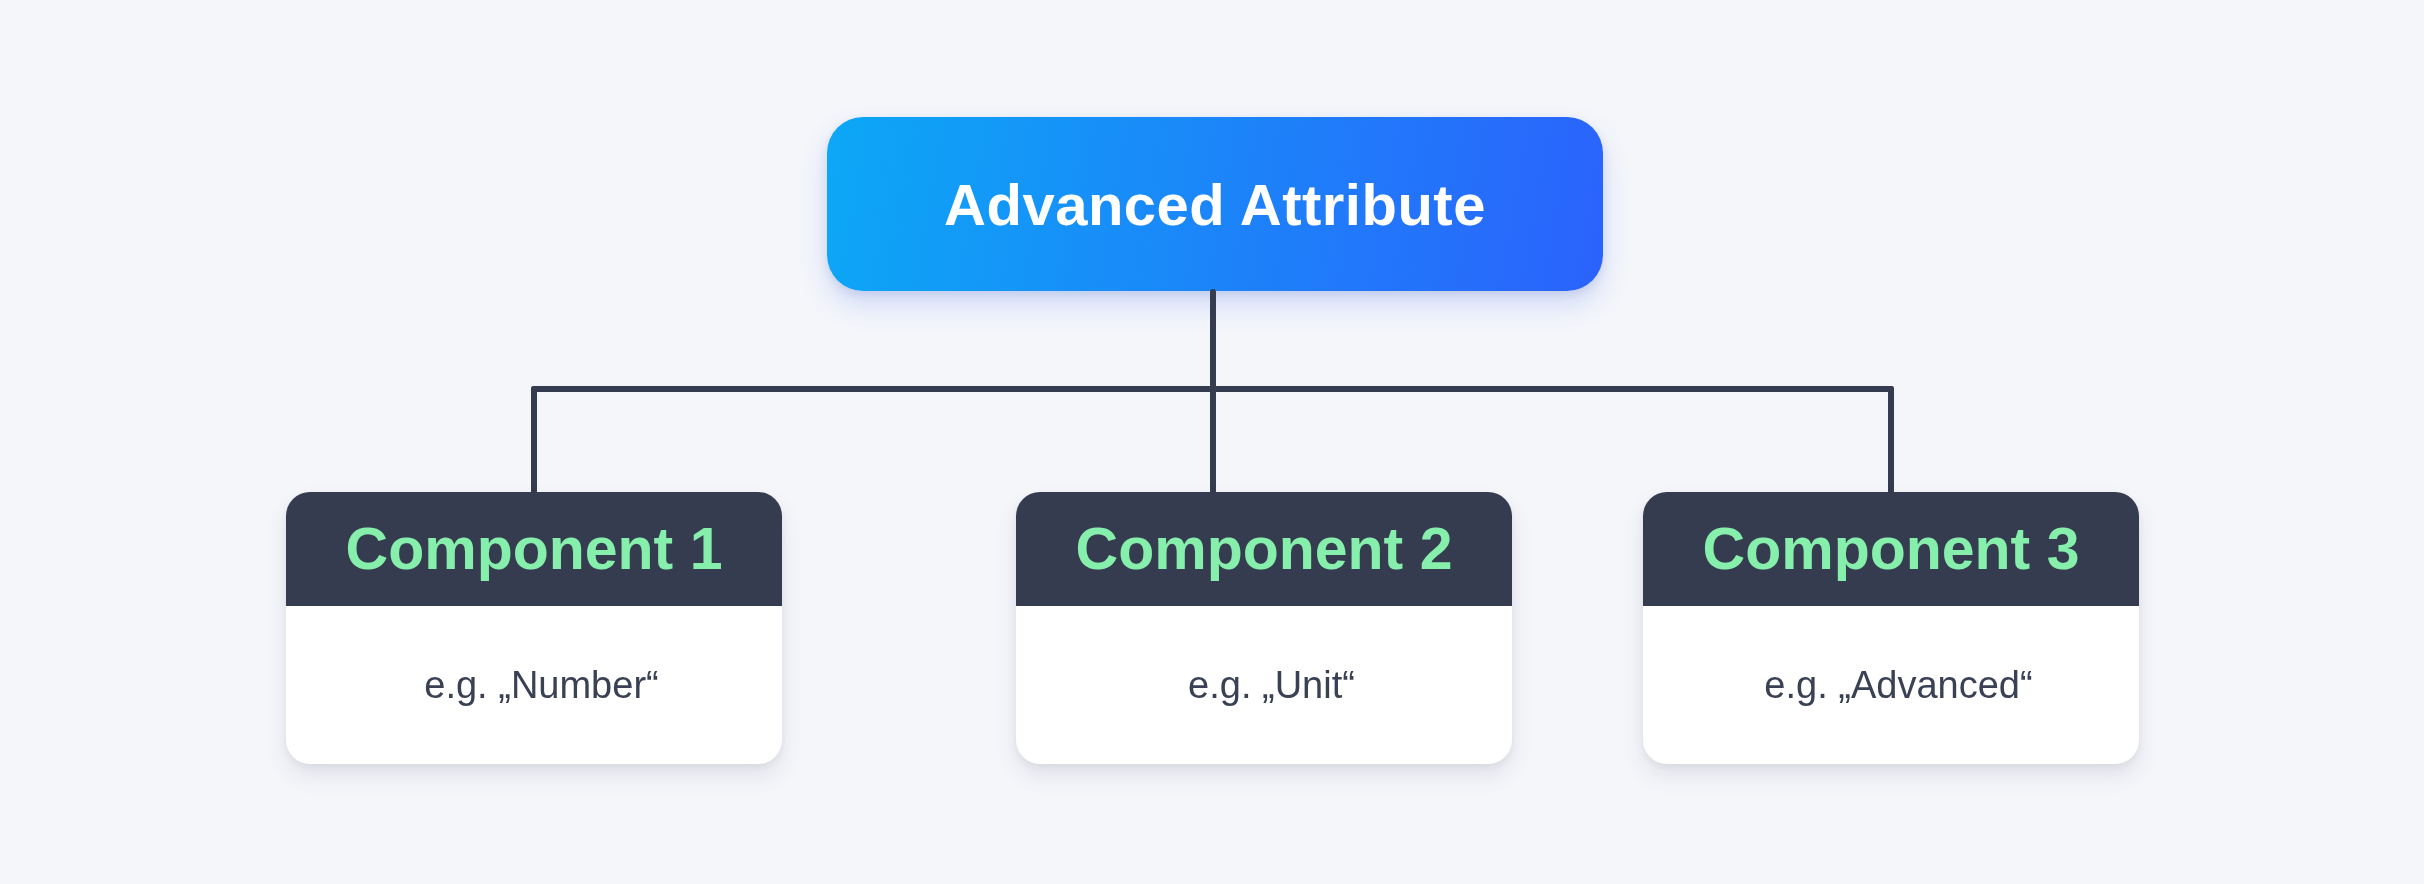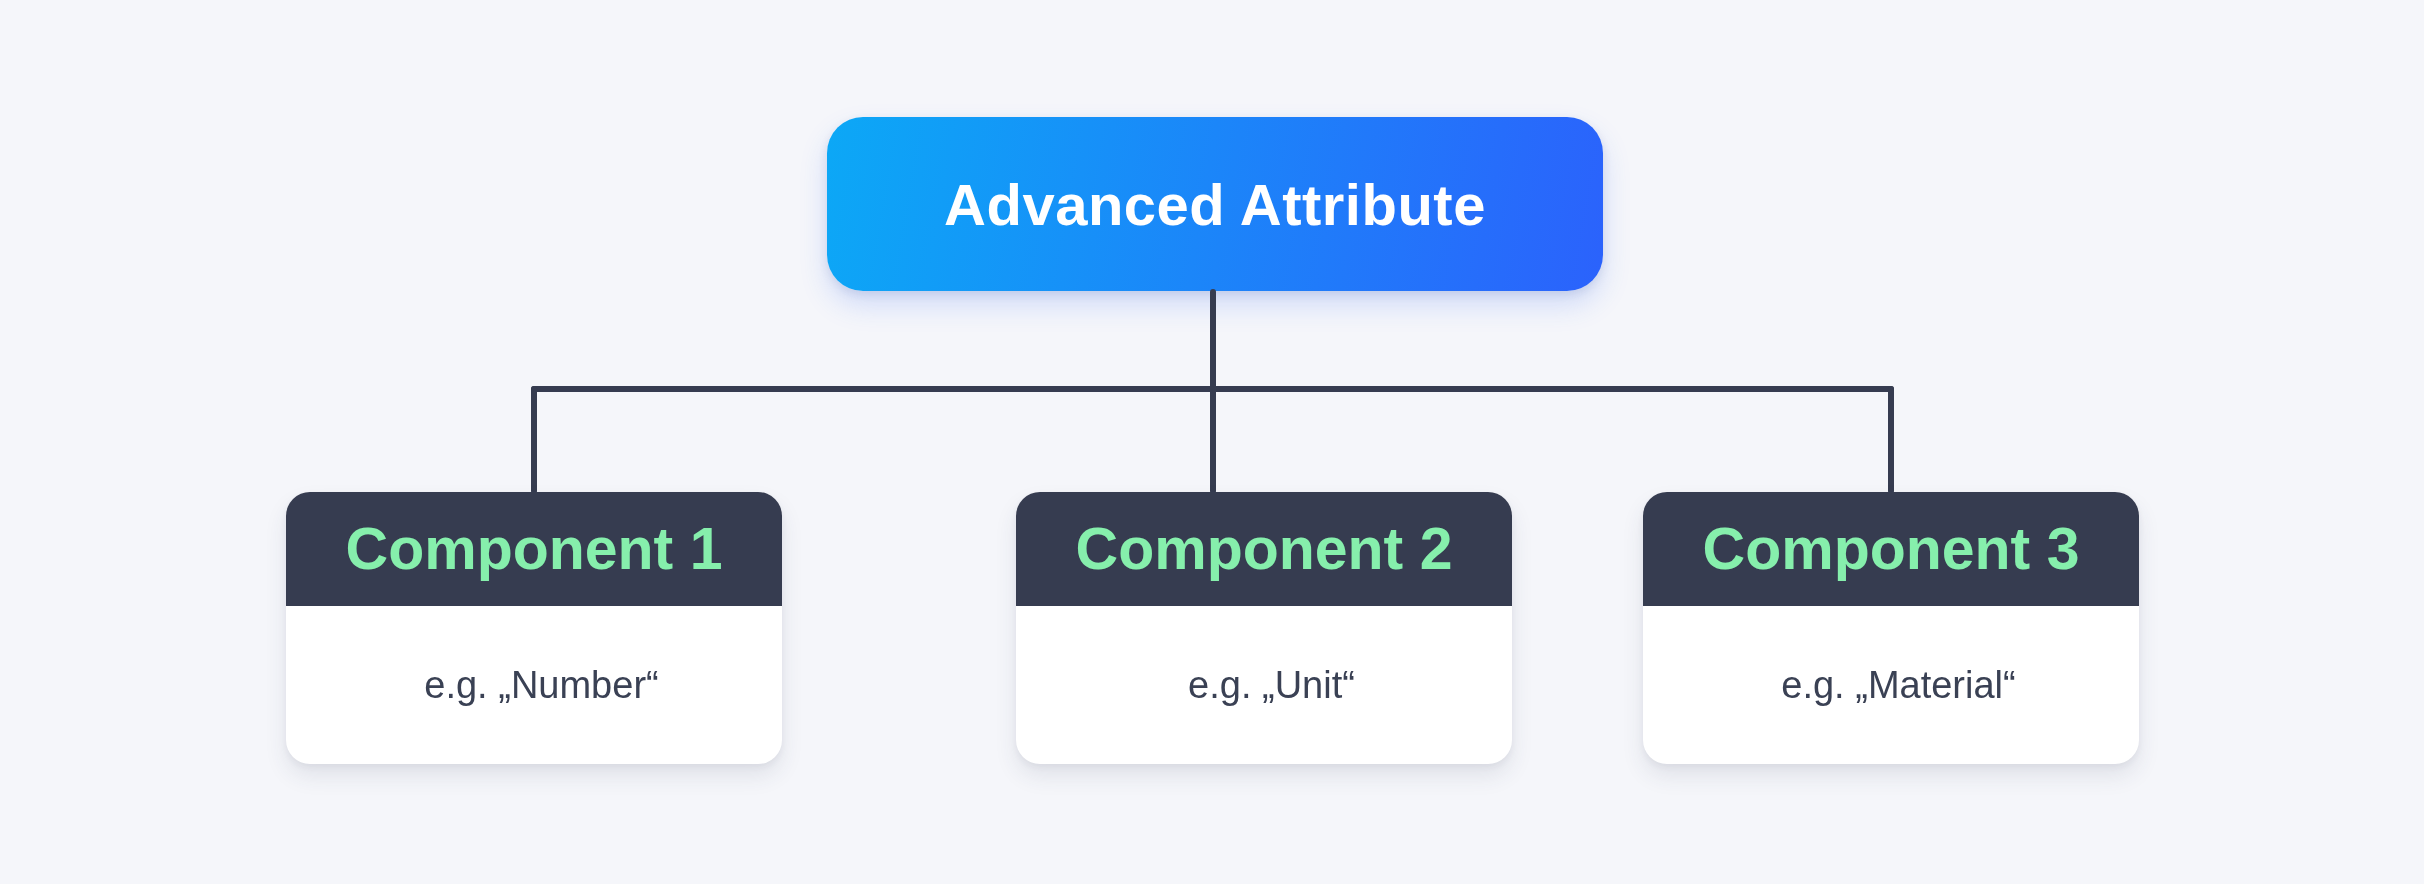--- a/index.html
+++ b/index.html
@@ -125,17 +125,17 @@
     <div class="card-body">
       <span class="card-example">e.g. „Unit“</span>
     </div>
   </div>
 
   <div class="card c3">
     <div class="card-header">
       <span class="card-title">Component 3</span>
     </div>
     <div class="card-body">
-      <span class="card-example">e.g. „Material“</span>
+      <span class="card-example">e.g. „Advanced“</span>
     </div>
   </div>
 
 </div>
 
 </body></html>

